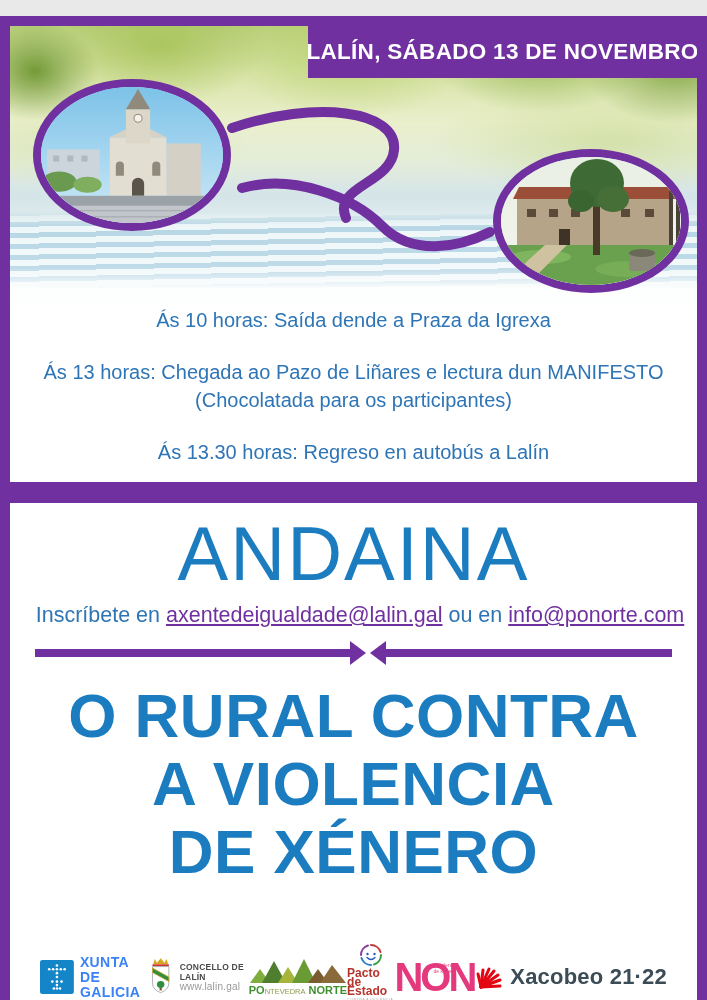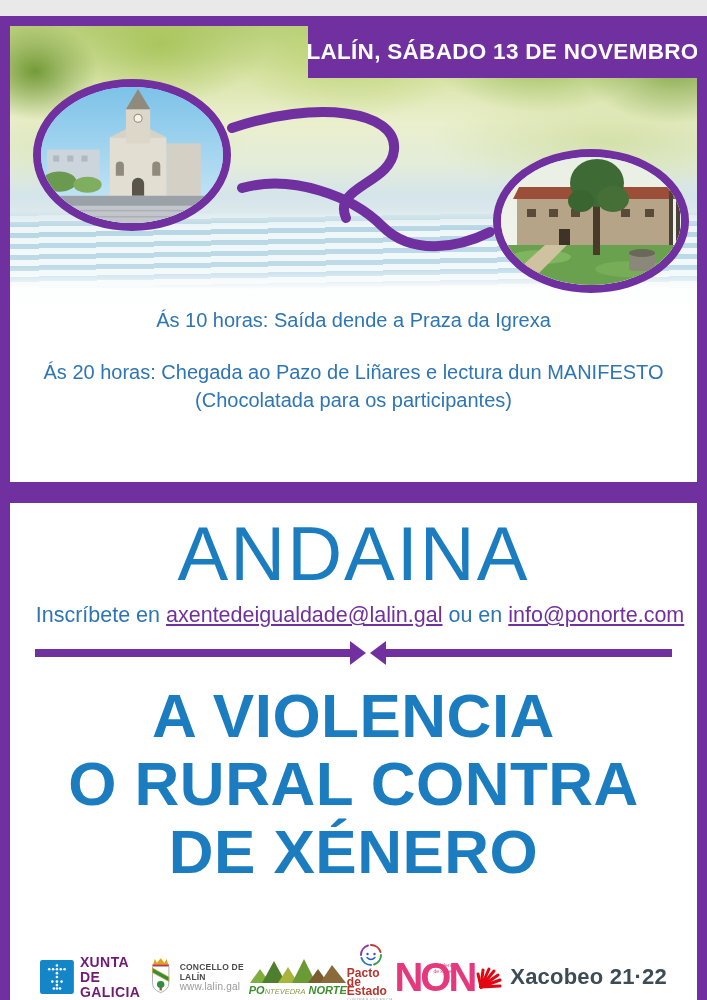--- a/index.html
+++ b/index.html
@@ -54,24 +54,24 @@
   .arrow-right .head{right:0;border-left:16px solid #7030A0;}
   .arrow-left{left:360px;top:615px;width:302px;}
   .arrow-left .shaft{left:14px;right:0;}
   .arrow-left .head{left:0;border-right:16px solid #7030A0;}
   .headline{position:absolute;left:0;right:0;top:656px;text-align:center;color:#1C7CC0;
     font-size:62px;line-height:68px;font-weight:bold;letter-spacing:.5px;}
   
   .footer{position:absolute;left:30px;right:30px;top:920px;height:62px;
     display:flex;align-items:center;justify-content:space-between;}
   .logo{display:flex;align-items:center;gap:6px;}
-  .xunta-text{color:#701a75;font-weight:bold;font-size:14px;line-height:15px;letter-spacing:.4px;}
+  .xunta-text{color:#3b82f6;font-weight:bold;font-size:14px;line-height:15px;letter-spacing:.4px;}
   .lalin-text{font-size:8.5px;line-height:10px;color:#4a4a4a;font-weight:bold;letter-spacing:.2px;}
   .lalin-url{font-size:10px;color:#999;font-weight:normal;}
-  .ponorte{flex-direction:column;gap:1px;align-items:center;font-style:italic;}
+  .ponorte{flex-direction:column;gap:1px;align-items:center;}
   .ponorte-text{white-space:nowrap;line-height:10px;}
   .ponorte-text .big{color:#3f8f2f;font-weight:bold;font-size:11px;}
   .ponorte-text .small{color:#8a9a4a;font-size:7.5px;}
   .pacto{flex-direction:column;gap:1px;align-items:center;}
   .pacto-title{color:#b5352d;font-size:12px;font-weight:bold;line-height:9px;}
   .pacto-sub{color:#b0b0b0;font-size:4px;line-height:5px;letter-spacing:.2px;}
   .pacto-bars{display:flex;gap:4px;margin-top:2px;}
   .pacto-bars i{display:block;width:12px;height:3px;}
   .bar-dark{background:#777;}.bar-gold{background:#e0a020;}
   .non{position:relative;}
@@ -154,22 +154,23 @@
         <ellipse cx="141" cy="96" rx="13" ry="4" fill="#6a6858"></ellipse>
       </svg>
     </div>
 
     <div class="banner">
       <span>LALÍN, SÁBADO 13 DE NOVEMBRO</span>
     </div>
   </div>
 
   <div class="sched-line s1">Ás 10 horas: Saída dende a Praza da Igrexa</div>
-  <div class="sched-line s2">Ás 20 horas: Chegada ao Pazo de Liñares e lectura dun MANIFESTO</div>
+  <div class="sched-line s2">Ás 13 horas: Chegada ao Pazo de Liñares e lectura dun MANIFESTO</div>
   <div class="sched-line s3">(Chocolatada para os participantes)</div>
+  <div class="sched-line s4">Ás 13.30 horas: Regreso en autobús a Lalín</div>
 
   <div class="divider"></div>
 
   <div class="andaina">ANDAINA</div>
 
   <div class="signup">
     <span>Inscríbete en</span>
     <a>axentedeigualdade@lalin.gal</a>
     <span>ou en</span>
     <a>info@ponorte.com</a>
@@ -178,22 +179,22 @@
   <div class="arrow arrow-right">
     <div class="shaft"></div>
     <div class="head"></div>
   </div>
   <div class="arrow arrow-left">
     <div class="shaft"></div>
     <div class="head"></div>
   </div>
 
   <div class="headline">
+    <div>O RURAL CONTRA</div>
     <div>A VIOLENCIA</div>
-    <div>O RURAL CONTRA</div>
     <div>DE XÉNERO</div>
   </div>
 
   <div class="footer">
 
     <div class="logo xunta">
       <svg width="42" height="42" viewBox="0 0 44 44">
         <rect width="44" height="44" rx="3" fill="#1486C8"></rect>
         <g fill="#ffffff">
           <circle cx="22" cy="7" r="1.7"></circle>

